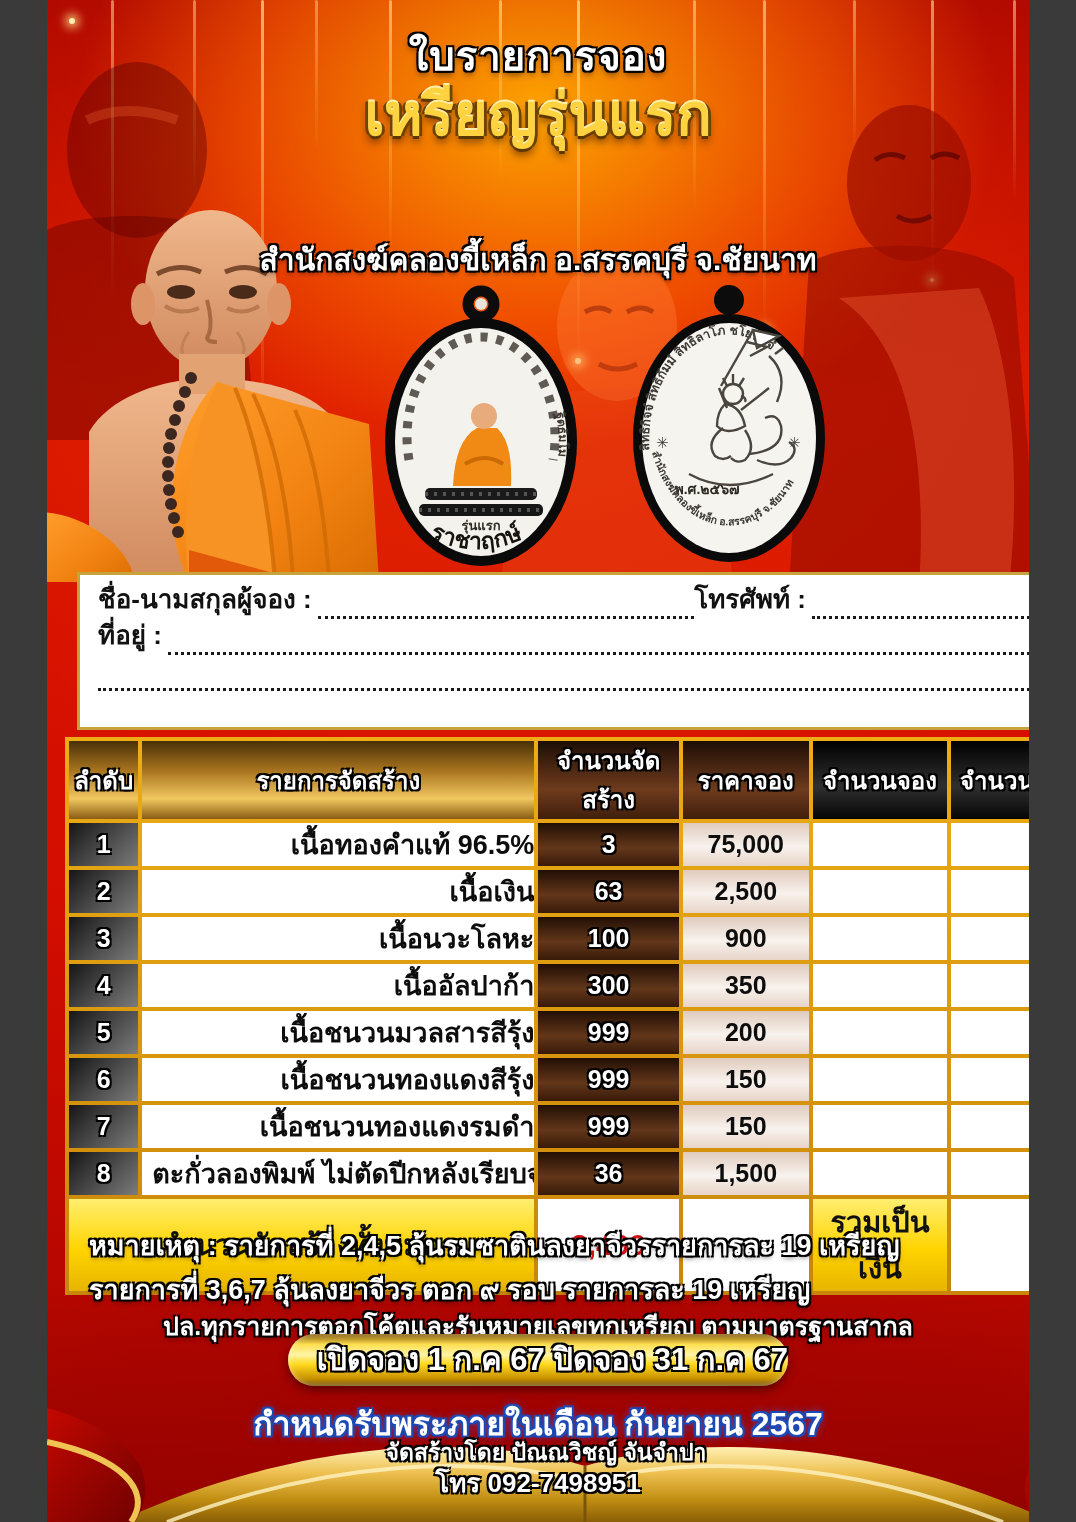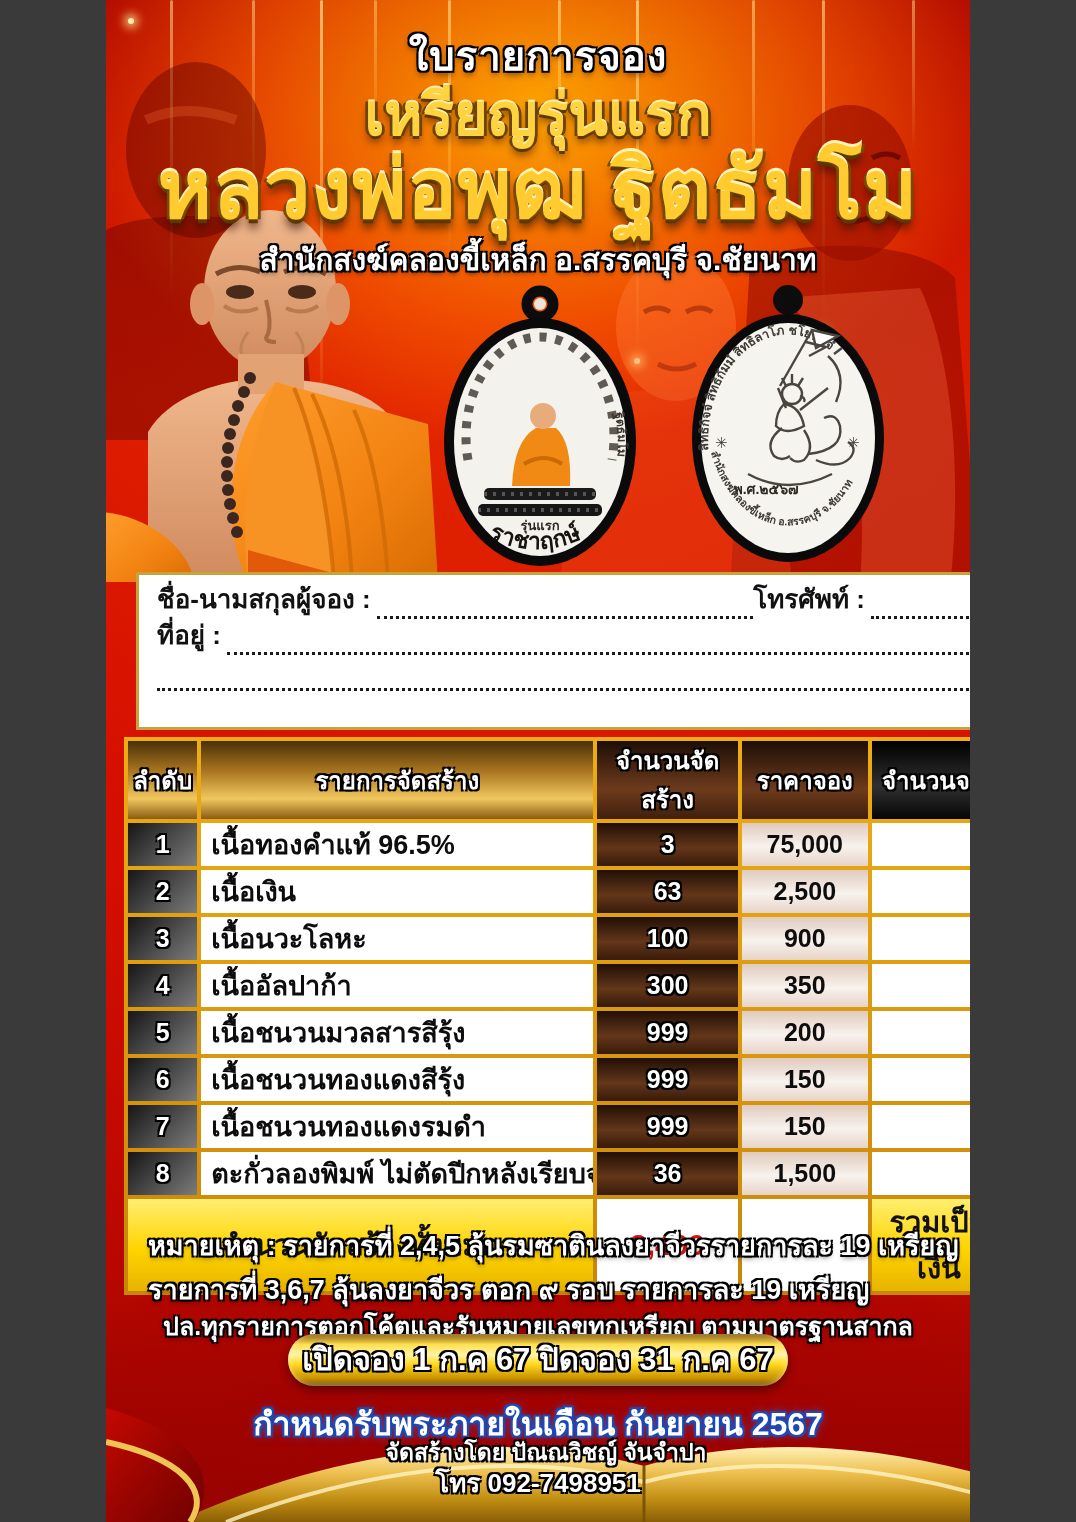--- a/index.html
+++ b/index.html
@@ -1,17 +1,17 @@
 <!DOCTYPE html>
 <html><head>
 <meta charset="utf-8">
 <style>
   html,body{margin:0;padding:0;background:#3a3a3a;}
   *{box-sizing:border-box;font-family:"Liberation Sans","DejaVu Sans",sans-serif;}
-  .poster{position:relative;width:864px;height:1522px;overflow:hidden;margin:0 auto;
+  .poster{position:relative;width:982px;height:1522px;overflow:hidden;margin:0 auto;
     background:
       radial-gradient(ellipse 640px 470px at 50% 110px, rgba(255,170,0,.95), rgba(255,110,0,.55) 45%, rgba(255,60,0,0) 72%),
       radial-gradient(ellipse 980px 760px at 50% 330px, rgba(238,60,0,.55), rgba(230,30,0,0) 75%),
       radial-gradient(ellipse 900px 500px at 50% 1530px, rgba(160,0,0,.8), rgba(160,0,0,0) 70%),
       linear-gradient(180deg,#ad0600,#d81200 26%,#d40e00 58%,#b70700 84%,#8f0300);}
   .layer{position:absolute;inset:0;}
   
   .streak{position:absolute;top:0;width:3px;border-radius:2px;
     background:linear-gradient(180deg,rgba(255,236,160,.95),rgba(255,205,90,.35) 70%,rgba(255,205,90,0));}
   .spark{position:absolute;width:6px;height:6px;border-radius:50%;background:#ffeeb0;
@@ -40,37 +40,37 @@
   .order-table{position:absolute;left:18px;top:737px;width:1018px;z-index:4;border-collapse:separate;
     border-spacing:4px;background:linear-gradient(180deg,#eead14,#c8860a);table-layout:fixed;}
   .order-table th{height:46px;font-size:24px;font-weight:bold;color:#fff;padding:0;
     text-shadow:-2px -2px 0 #000,2px -2px 0 #000,-2px 2px 0 #000,2px 2px 0 #000;}
   th.h-gold{background:linear-gradient(180deg,#4a3008,#a8741f 38%,#f1c75f 74%,#8a5c14);}
   th.h-brown{background:linear-gradient(180deg,#1d0e06,#6e3b1c 62%,#401f0c);}
   th.h-black{background:linear-gradient(180deg,#000,#303030 58%,#050505);}
   .order-table td{height:40px;padding:0;text-align:center;font-weight:bold;}
   td.c-no{background:linear-gradient(135deg,#161616,#9a9a9a 130%);color:#fff;font-size:25px;
     text-shadow:-2px -2px 0 #000,2px -2px 0 #000,-2px 2px 0 #000,2px 2px 0 #000;}
-  td.c-item{background:#fff;color:#0d0d0d;font-size:27px;text-align:left;padding-left:10px;white-space:nowrap;overflow:hidden;}
+  td.c-item{background:#fff;color:#0d0d0d;font-size:27px;text-align:right;padding-left:10px;white-space:nowrap;overflow:hidden;}
   td.c-qty{background:linear-gradient(180deg,#220f05,#63371a 58%,#381a09);color:#fff;font-size:25px;
     text-shadow:-2px -2px 0 #000,2px -2px 0 #000,-2px 2px 0 #000,2px 2px 0 #000;}
   td.c-price{background:linear-gradient(180deg,#e0cbbe,#f8f2ed 55%,#e7d4c8);color:#0d0d0d;font-size:25px;}
   td.c-blank{background:#fff;}
   td.c-total-label,td.c-sum-label{background:linear-gradient(180deg,#ffee70,#ffd400 55%,#e7b400);
     color:#111;font-size:29px;height:58px;}
   td.c-total-qty{background:#fff;color:#d11616;font-size:30px;height:58px;}
   
   .note{position:absolute;z-index:4;font-size:27px;font-weight:bold;color:#fff;white-space:nowrap;
     text-shadow:-2px -2px 0 #000,2px -2px 0 #000,-2px 2px 0 #000,2px 2px 0 #000,0 3px 5px rgba(0,0,0,.5);}
   .n1{left:42px;top:1224px;}
   .n2{left:42px;top:1268px;}
   .n3{left:0;right:0;top:1306px;text-align:center;font-size:25px;}
   
   .pill{position:absolute;left:50%;top:1334px;transform:translateX(-50%);width:500px;height:52px;z-index:4;
-    border-radius:28px;text-align:center;line-height:52px;font-size:31px;font-weight:bold;color:#fff;white-space:nowrap;
+    border-radius:28px;text-align:right;line-height:52px;font-size:31px;font-weight:bold;color:#fff;white-space:nowrap;
     background:linear-gradient(180deg,#7e5200 0%,#ffdf4f 20%,#fff4a6 40%,#ffd91e 58%,#c89000 86%,#6e4a00 100%);
     box-shadow:0 4px 10px rgba(0,0,0,.45), inset 0 0 6px rgba(255,255,255,.5);
     text-shadow:-2px -2px 0 #000,2px -2px 0 #000,-2px 2px 0 #000,2px 2px 0 #000;}
   .fline{position:absolute;left:0;right:0;text-align:center;z-index:4;font-weight:bold;color:#fff;white-space:nowrap;}
   .f1{top:1398px;font-size:32px;
     text-shadow:-2px -2px 0 #1b49b6,2px -2px 0 #1b49b6,-2px 2px 0 #1b49b6,2px 2px 0 #1b49b6,0 0 10px #2f6bff;}
   .f2{top:1434px;font-size:23px;
     text-shadow:-2px -2px 0 #000,2px -2px 0 #000,-2px 2px 0 #000,2px 2px 0 #000;margin-left:16px;}
   .f3{top:1462px;font-size:26px;
     text-shadow:-2px -2px 0 #000,2px -2px 0 #000,-2px 2px 0 #000,2px 2px 0 #000;}
@@ -118,21 +118,20 @@
     <svg class="fm" style="left:420px;top:232px;" width="300" height="340" viewBox="0 0 300 340">
       <ellipse cx="150" cy="95" rx="60" ry="74" fill="rgba(255,125,55,.40)"></ellipse>
       <path d="M55,175 C95,150 210,150 245,185 L265,340 L35,340 Z" fill="rgba(235,80,30,.35)"></path>
       <path d="M118,80 q 14,-8 26,0 M160,80 q 14,-8 26,0" stroke="rgba(120,20,0,.45)" stroke-width="5" fill="none"></path>
       <path d="M132,132 q 18,10 38,0" stroke="rgba(120,20,0,.4)" stroke-width="5" fill="none"></path>
     </svg>
   </div>
 
   <div class="htxt t1">ใบรายการจอง</div>
   <div class="htxt t2">เหรียญรุ่นแรก</div>
-  <div class="htxt t3">หลวงพ่อพุฒ ฐิตธัมโม</div>
   <div class="htxt t4">สำนักสงฆ์คลองขี้เหล็ก อ.สรรคบุรี จ.ชัยนาท</div>
 
   <svg class="art" style="left:-8px;top:182px;" width="348" height="400" viewBox="0 0 348 400">
     <defs>
       <linearGradient id="skin" x1="0" y1="0" x2="0" y2="1">
         <stop offset="0" stop-color="#f0b78c"></stop>
           <stop offset="1" stop-color="#d08a5e"></stop>
       </linearGradient>
       <linearGradient id="robe" x1="0" y1="0" x2="1" y2="1">
         <stop offset="0" stop-color="#ff9e2c"></stop>

